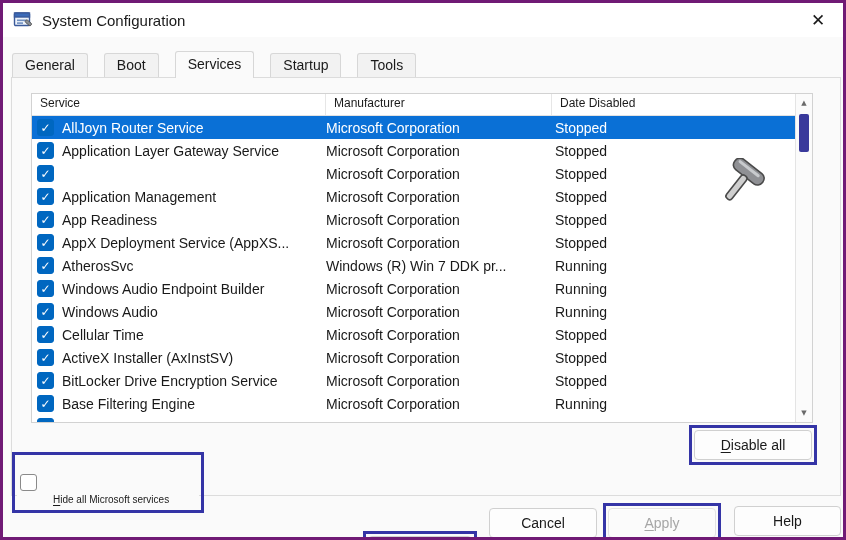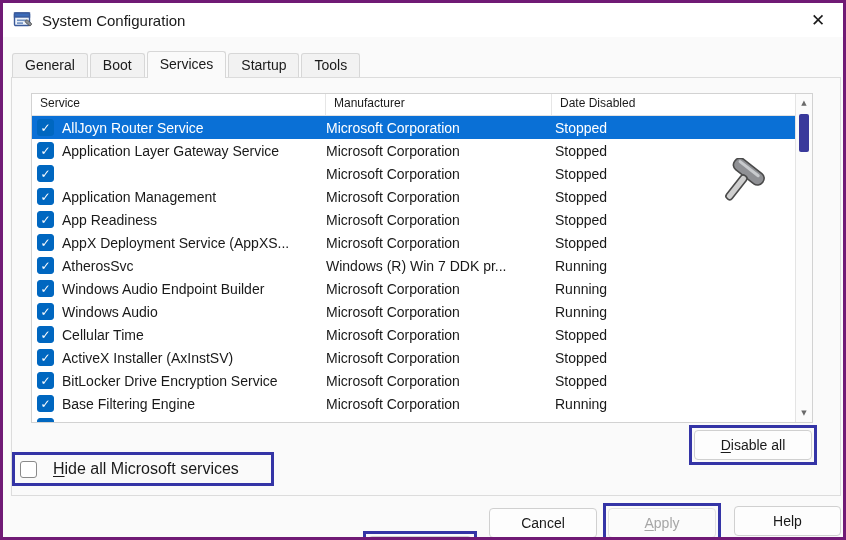--- a/index.html
+++ b/index.html
@@ -11,21 +11,21 @@
   .titlebar { position:absolute; top:0; left:0; right:0; height:34px; background:#ffffff;
               display:flex; align-items:center; padding:0 10px; box-sizing:border-box; }
   .app-icon { width:20px; height:20px; margin-right:9px; flex:none; }
   .title { font-size:15px; color:#191919; }
   .close-btn { position:absolute; right:10px; top:3px; width:30px; height:28px;
                display:flex; align-items:center; justify-content:center;
                font-size:17px; color:#1a1a1a; font-family:"DejaVu Sans",sans-serif; }
 
   
   .tabbar { position:absolute; left:9px; top:48px; height:27px; display:flex; z-index:3; }
-  .tab { box-sizing:border-box; height:24px; margin-top:2px; margin-right:2px;
+  .tab { box-sizing:border-box; height:24px; margin-top:2px; margin-right:16px;
          padding:3px 12px 0; font-size:14px; color:#1a1a1a; background:#f2f2f2;
          border:1px solid #d7d7d7; border-bottom:none; border-radius:3px 3px 0 0; }
   .tab.active { height:27px; margin-top:0; padding-top:4px; background:#fafafa; z-index:4; }
 
   
   .panel { position:absolute; left:8px; top:74px; width:830px; height:419px;
            background:#fafafa; border:1px solid #dcdcdc; box-sizing:border-box; z-index:1; }
 
   
   .listview { position:absolute; left:28px; top:90px; width:782px; height:330px;
@@ -72,21 +72,21 @@
   .cancel-btn { position:absolute; left:486px; top:505px; width:108px; }
   .help-btn   { position:absolute; left:731px; top:503px; width:107px; }
 
   .ann { position:absolute; border:3px solid var(--annotation-blue,#3434a6);
          padding:2px; box-sizing:border-box; background:transparent; z-index:6; }
   .ann-disable { left:686px; top:422px; }  .ann-disable .btn { width:118px; }
   .ann-ok      { left:360px; top:528px; }  .ann-ok .btn { width:104px; }
   .ann-apply   { left:600px; top:500px; }  .ann-apply .btn { width:108px; }
   .ann-hide    { left:9px;  top:449px; }
   .hide-row { display:flex; align-items:center; padding:3px 30px 3px 3px; background:#fafafa; }
-  .hide-label { font-size:16px; color:#1a1a1a; margin-left:8px; white-space:nowrap; }
+  .hide-label { font-size:10px; color:#1a1a1a; margin-left:8px; white-space:nowrap;margin-top:34px; }
 </style>
 </head>
 <body>
 
 <div class="window">
 
   <div class="titlebar">
     <svg class="app-icon" viewBox="0 0 20 20">
       <rect x="1.5" y="3" width="15" height="12.5" rx="1.2" fill="#eef3fb" stroke="#3a5a9a" stroke-width="1.4"></rect>
       <rect x="1.5" y="3" width="15" height="4" fill="#3a6ab8" stroke="#3a5a9a" stroke-width="1.4"></rect>

